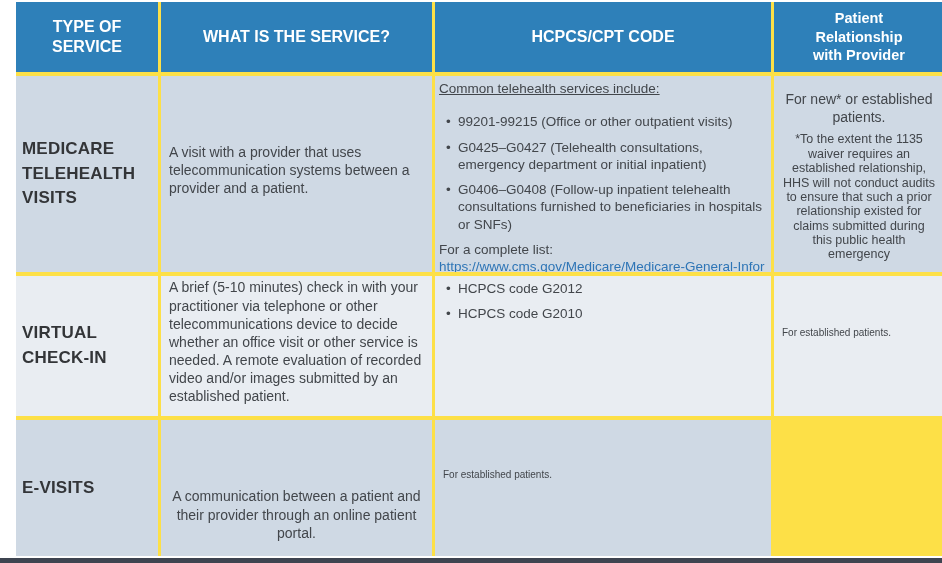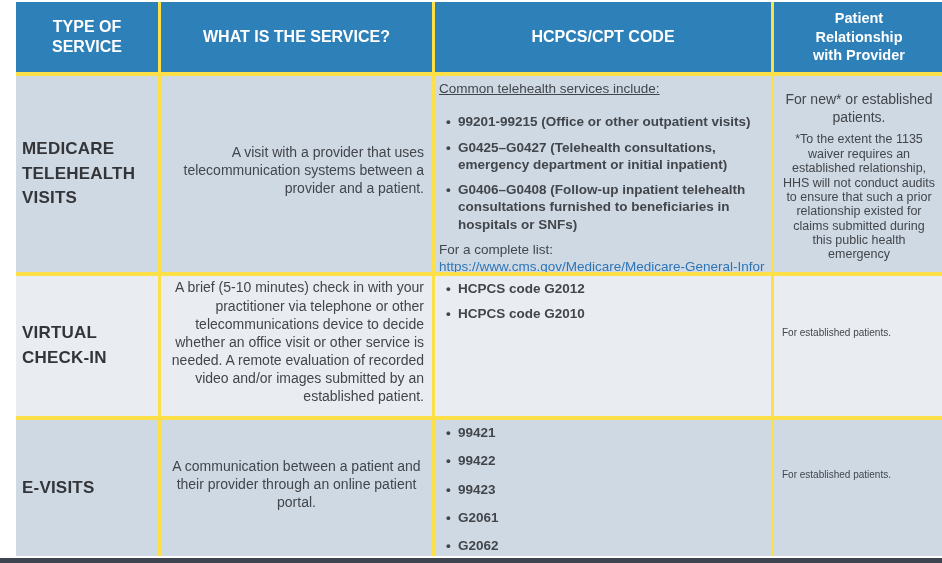--- a/index.html
+++ b/index.html
@@ -51,35 +51,33 @@
     font-size:17px;
     line-height:1.45;
     color:var(--title-text);
     letter-spacing:.2px;
   }
   .desc{
     display:flex;align-items:center;
     padding:6px 8px 14px 8px;
     font-size:14px;
     line-height:1.3;
-    text-align:right;
   }
-  .desc.centered{text-align:center;justify-content:center;}
+  .desc.centered{text-align:center;justify-content:center;align-items:flex-end;}
   .codes{
     padding:4px 6px 4px 4px;
     font-size:13.5px;
     line-height:1.28;
   }
   .codes-intro{margin:0 0 16px 0;text-decoration:underline;}
   ul.code-list{list-style:none;margin:0;padding:0;}
   ul.code-list li{
     position:relative;
     padding-left:19px;
     margin-bottom:8px;
-    font-weight:bold;
   }
   ul.code-list.spread li{margin-bottom:11px;}
   ul.code-list li::before{
     content:"\2022";
     position:absolute;left:7px;top:0;
     color:var(--body-text);
   }
   .codes-footer{margin:2px 0 0 0;}
   .codes a{
     color:var(--link-color);
@@ -162,29 +160,19 @@
   <div class="cell bg-b rel-est">
     <span>For established patients.</span>
   </div>
 
   <div class="cell bg-a svc">
     <span>E-VISITS</span>
   </div>
   <div class="cell bg-a desc centered">
     <span>A communication between a patient and their provider through an online patient portal.</span>
   </div>
-  <div class="cell bg-a codes">
-    <ul class="code-list spread">
-      <li>99421</li>
-      <li>99422</li>
-      <li>99423</li>
-      <li>G2061</li>
-      <li>G2062</li>
-
-    </ul>
-  </div>
   <div class="cell bg-a rel-est">
     <span>For established patients.</span>
   </div>
 
 </div>
 
 <div class="bottom-bar"></div>
 
 </body></html>

